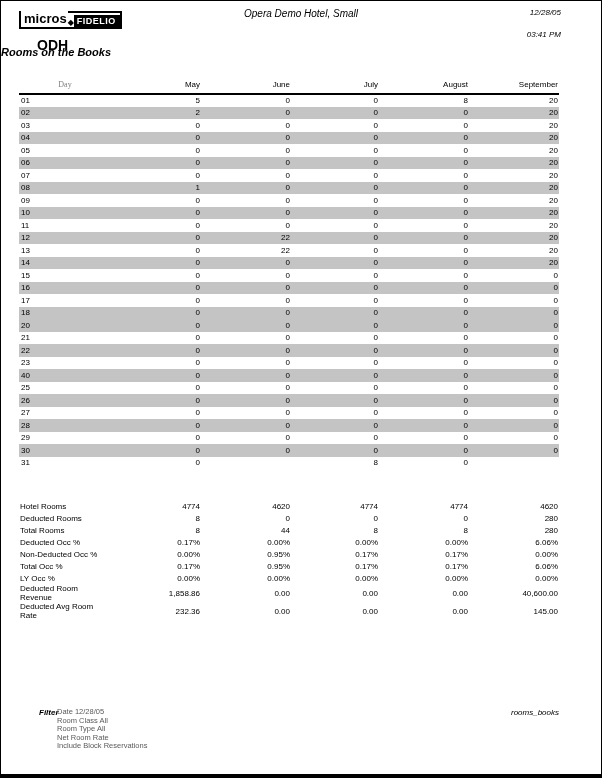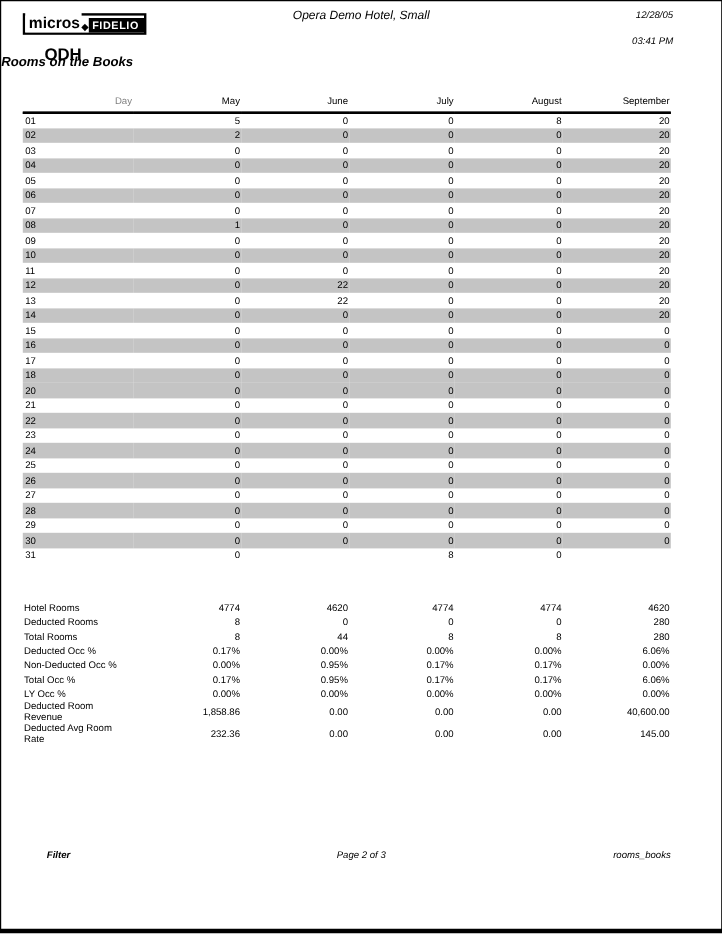--- a/index.html
+++ b/index.html
@@ -22,21 +22,21 @@
                 font-size:10px; font-style:italic; color:#000; }
   .report-date { position:absolute; right:40px; top:7px; font-size:8px; font-style:italic; }
   .report-time { position:absolute; right:40px; top:29px; font-size:8px; font-style:italic; }
   .report-title { position:absolute; left:0; right:0; top:45px; text-align:left;
                   font-size:11px; font-weight:bold; font-style:italic; }
   
   table { border-collapse:collapse; table-layout:fixed; }
   .data-table { position:absolute; left:18px; top:79px; width:540px; font-size:8px; }
   .data-table th { font-weight:normal; text-align:right; padding:0 1px 4px 0;
                    border-bottom:2px solid #000; color:#000; }
-  .data-table th.day-col { text-align:right; color:#808080; padding-left:1px; }
+  .data-table th.day-col { text-align:center; color:#808080; padding-left:1px;font-family:Liberation Serif, serif; }
   .data-table td { height:12.5px; text-align:right; padding:0 1px 0 0; color:#000; }
   .data-table td.day-col { text-align:left; padding-left:2px; }
   .data-table tr.stripe td { background:#c4c4c4; }
   
   .summary-table { position:absolute; left:18px; top:499px; width:540px; font-size:8px; }
   .summary-table td { height:12px; text-align:right; padding:0 1px 0 0; color:#000; }
   .summary-table td.label-col { text-align:left; padding-left:1px; }
   
   .footer-filter-label { position:absolute; left:18px; top:707px; font-size:8px;
                          font-weight:bold; font-style:italic; color:#000;margin-left:20px; }
@@ -253,21 +253,21 @@
         </tr>
         <tr>
           <td class="day-col">23</td>
           <td>0</td>
           <td>0</td>
           <td>0</td>
           <td>0</td>
           <td>0</td>
         </tr>
         <tr class="stripe">
-          <td class="day-col">24</td>
+          <td class="day-col">40</td>
           <td>0</td>
           <td>0</td>
           <td>0</td>
           <td>0</td>
           <td>0</td>
         </tr>
         <tr>
           <td class="day-col">25</td>
           <td>0</td>
           <td>0</td>
@@ -405,16 +405,22 @@
           <td>232.36</td>
           <td>0.00</td>
           <td>0.00</td>
           <td>0.00</td>
           <td>145.00</td>
         </tr>
       </tbody>
   </table>
 
   <div class="footer-filter-label">Filter</div>
-  <div class="footer-page">Page 2 of 3</div>
+  <div class="footer-filter-lines" id="filter-lines">
+      <div>Date 12/28/05</div>
+      <div>Room Class All</div>
+      <div>Room Type All</div>
+      <div>Net Room Rate</div>
+      <div>Include Block Reservations</div>
+    </div>
   <div class="footer-report-id">rooms_books</div>
 
 </div>
 
 </body></html>

